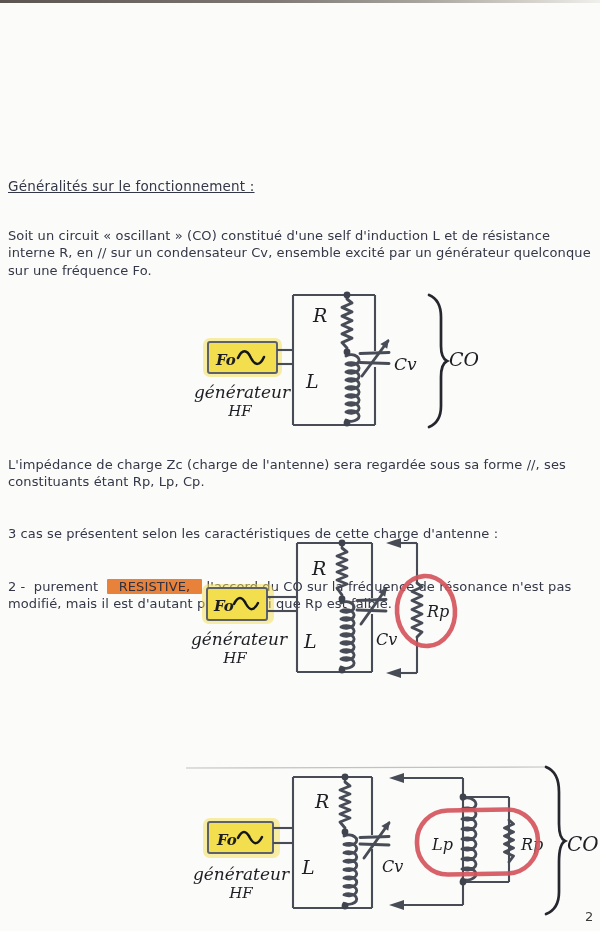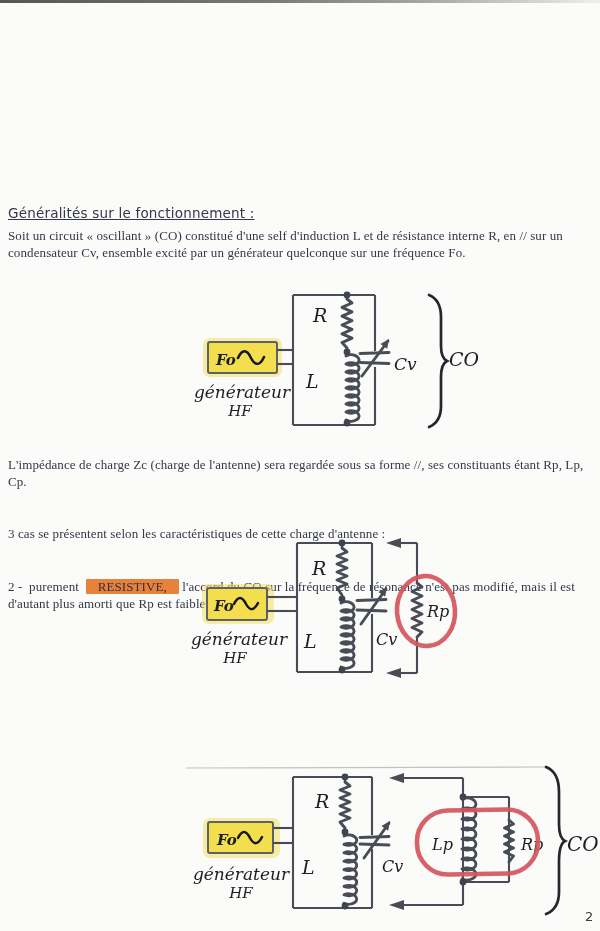--- a/index.html
+++ b/index.html
@@ -10,30 +10,29 @@
     background:#fbfbf9;
     overflow:hidden;
     font-family:"DejaVu Sans","Liberation Sans",sans-serif;
     color:#343747;
   }
   .scan-edge{
     position:absolute;top:0;left:0;width:600px;height:3px;
     background:linear-gradient(90deg,#5a5550 0%,#7d7873 45%,#a7a39d 70%,#d8d5cf 90%,#efefec 100%);
   }
   .heading{
-    position:absolute;left:8px;top:205px;width:560px;
+    position:absolute;left:8px;top:178px;width:560px;
     font-size:13.5px;letter-spacing:.2px;
     text-decoration:underline;
     white-space:pre-wrap;
   }
   .para{
     position:absolute;left:8px;width:589px;
     font-size:13px;line-height:17.4px;letter-spacing:.1px;
     white-space:pre-wrap;
-    font-family:Liberation Serif, serif;
   }
   .para-intro{top:227px;}
   .para-impedance{top:421px;}
   .para-selfique{top:681px;}
   .hl{
     background:#e8823a;
     color:#2e3140;
     padding:0 12px;
     border-radius:1px;
   }

